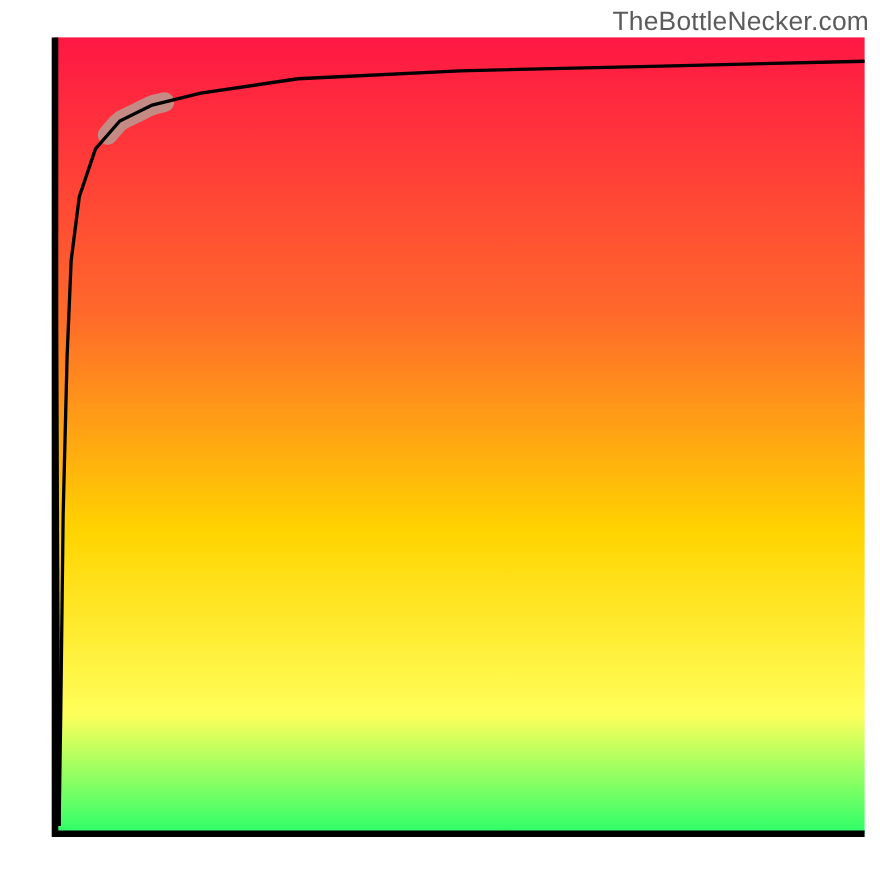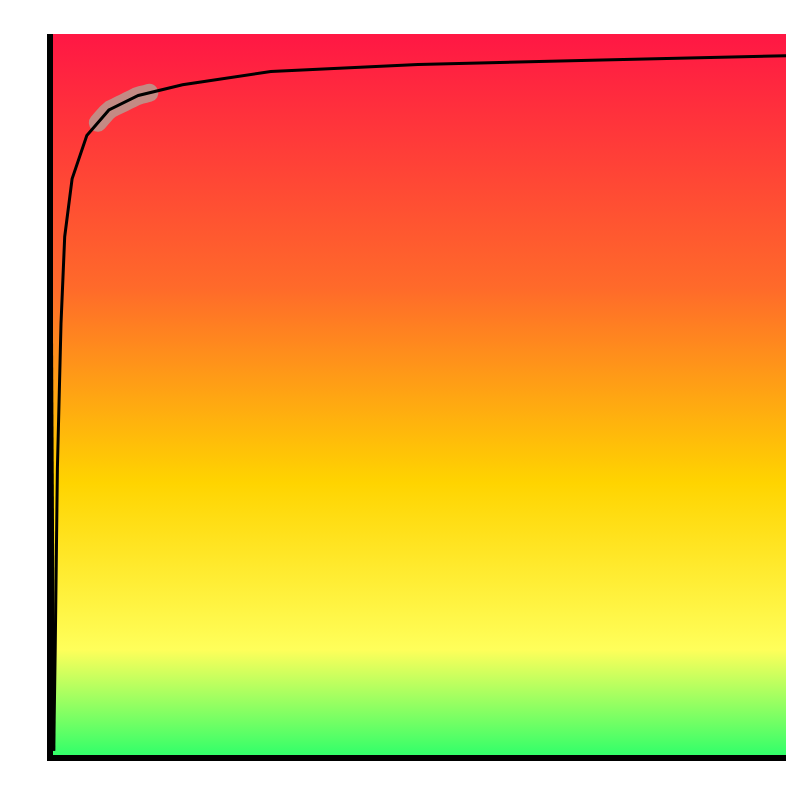--- a/index.html
+++ b/index.html
@@ -30,20 +30,21 @@
     position: absolute;
     top: 0;
     left: 0;
   }
 </style>
 </head>
 <body>
 
 <div class="stage">
 
+  <div class="watermark">TheBottleNecker.com</div>
 
   <svg class="plot" width="800" height="800" viewBox="0 0 800 800">
     <defs>
       <linearGradient id="bg-grad" x1="0" y1="0" x2="0" y2="1">
         <stop id="g-stop-0" offset="0%" stop-color="#ff1744"></stop>
         <stop id="g-stop-1" offset="35%" stop-color="#ff6a2a"></stop>
         <stop id="g-stop-2" offset="62%" stop-color="#ffd400"></stop>
         <stop id="g-stop-3" offset="85%" stop-color="#ffff5a"></stop>
         <stop id="g-stop-4" offset="100%" stop-color="#2cff6a"></stop>
       </linearGradient>

